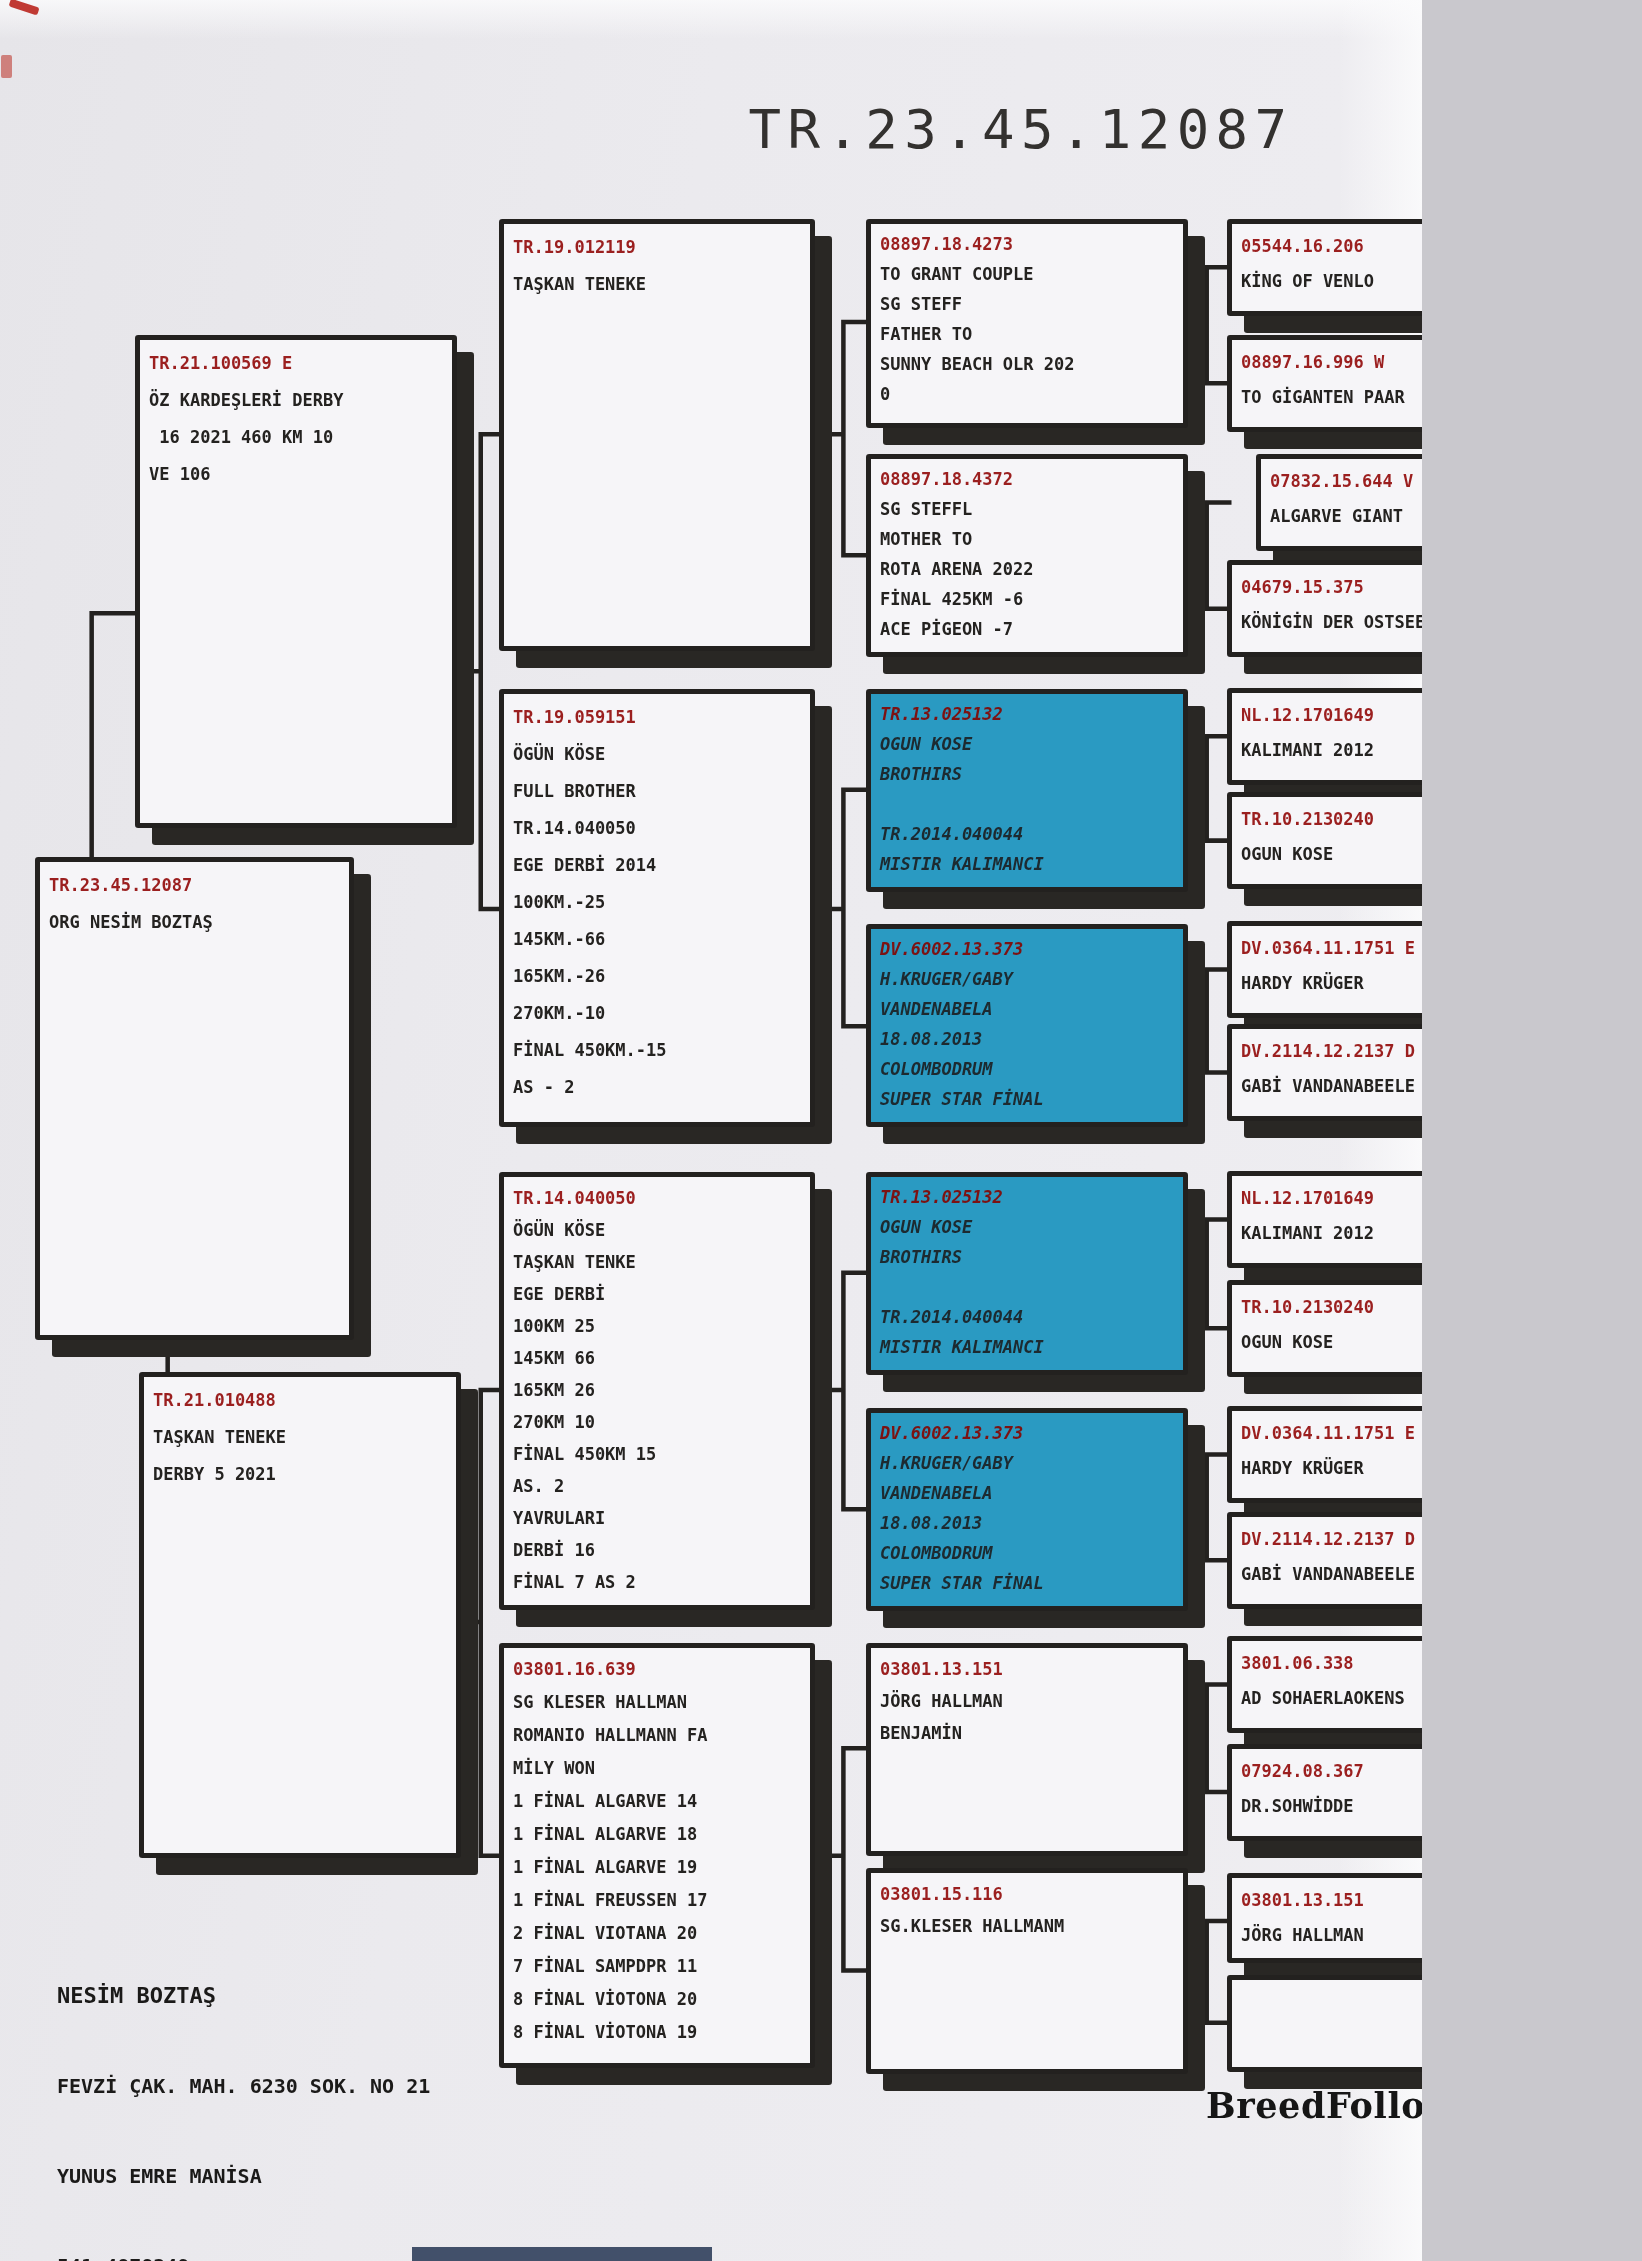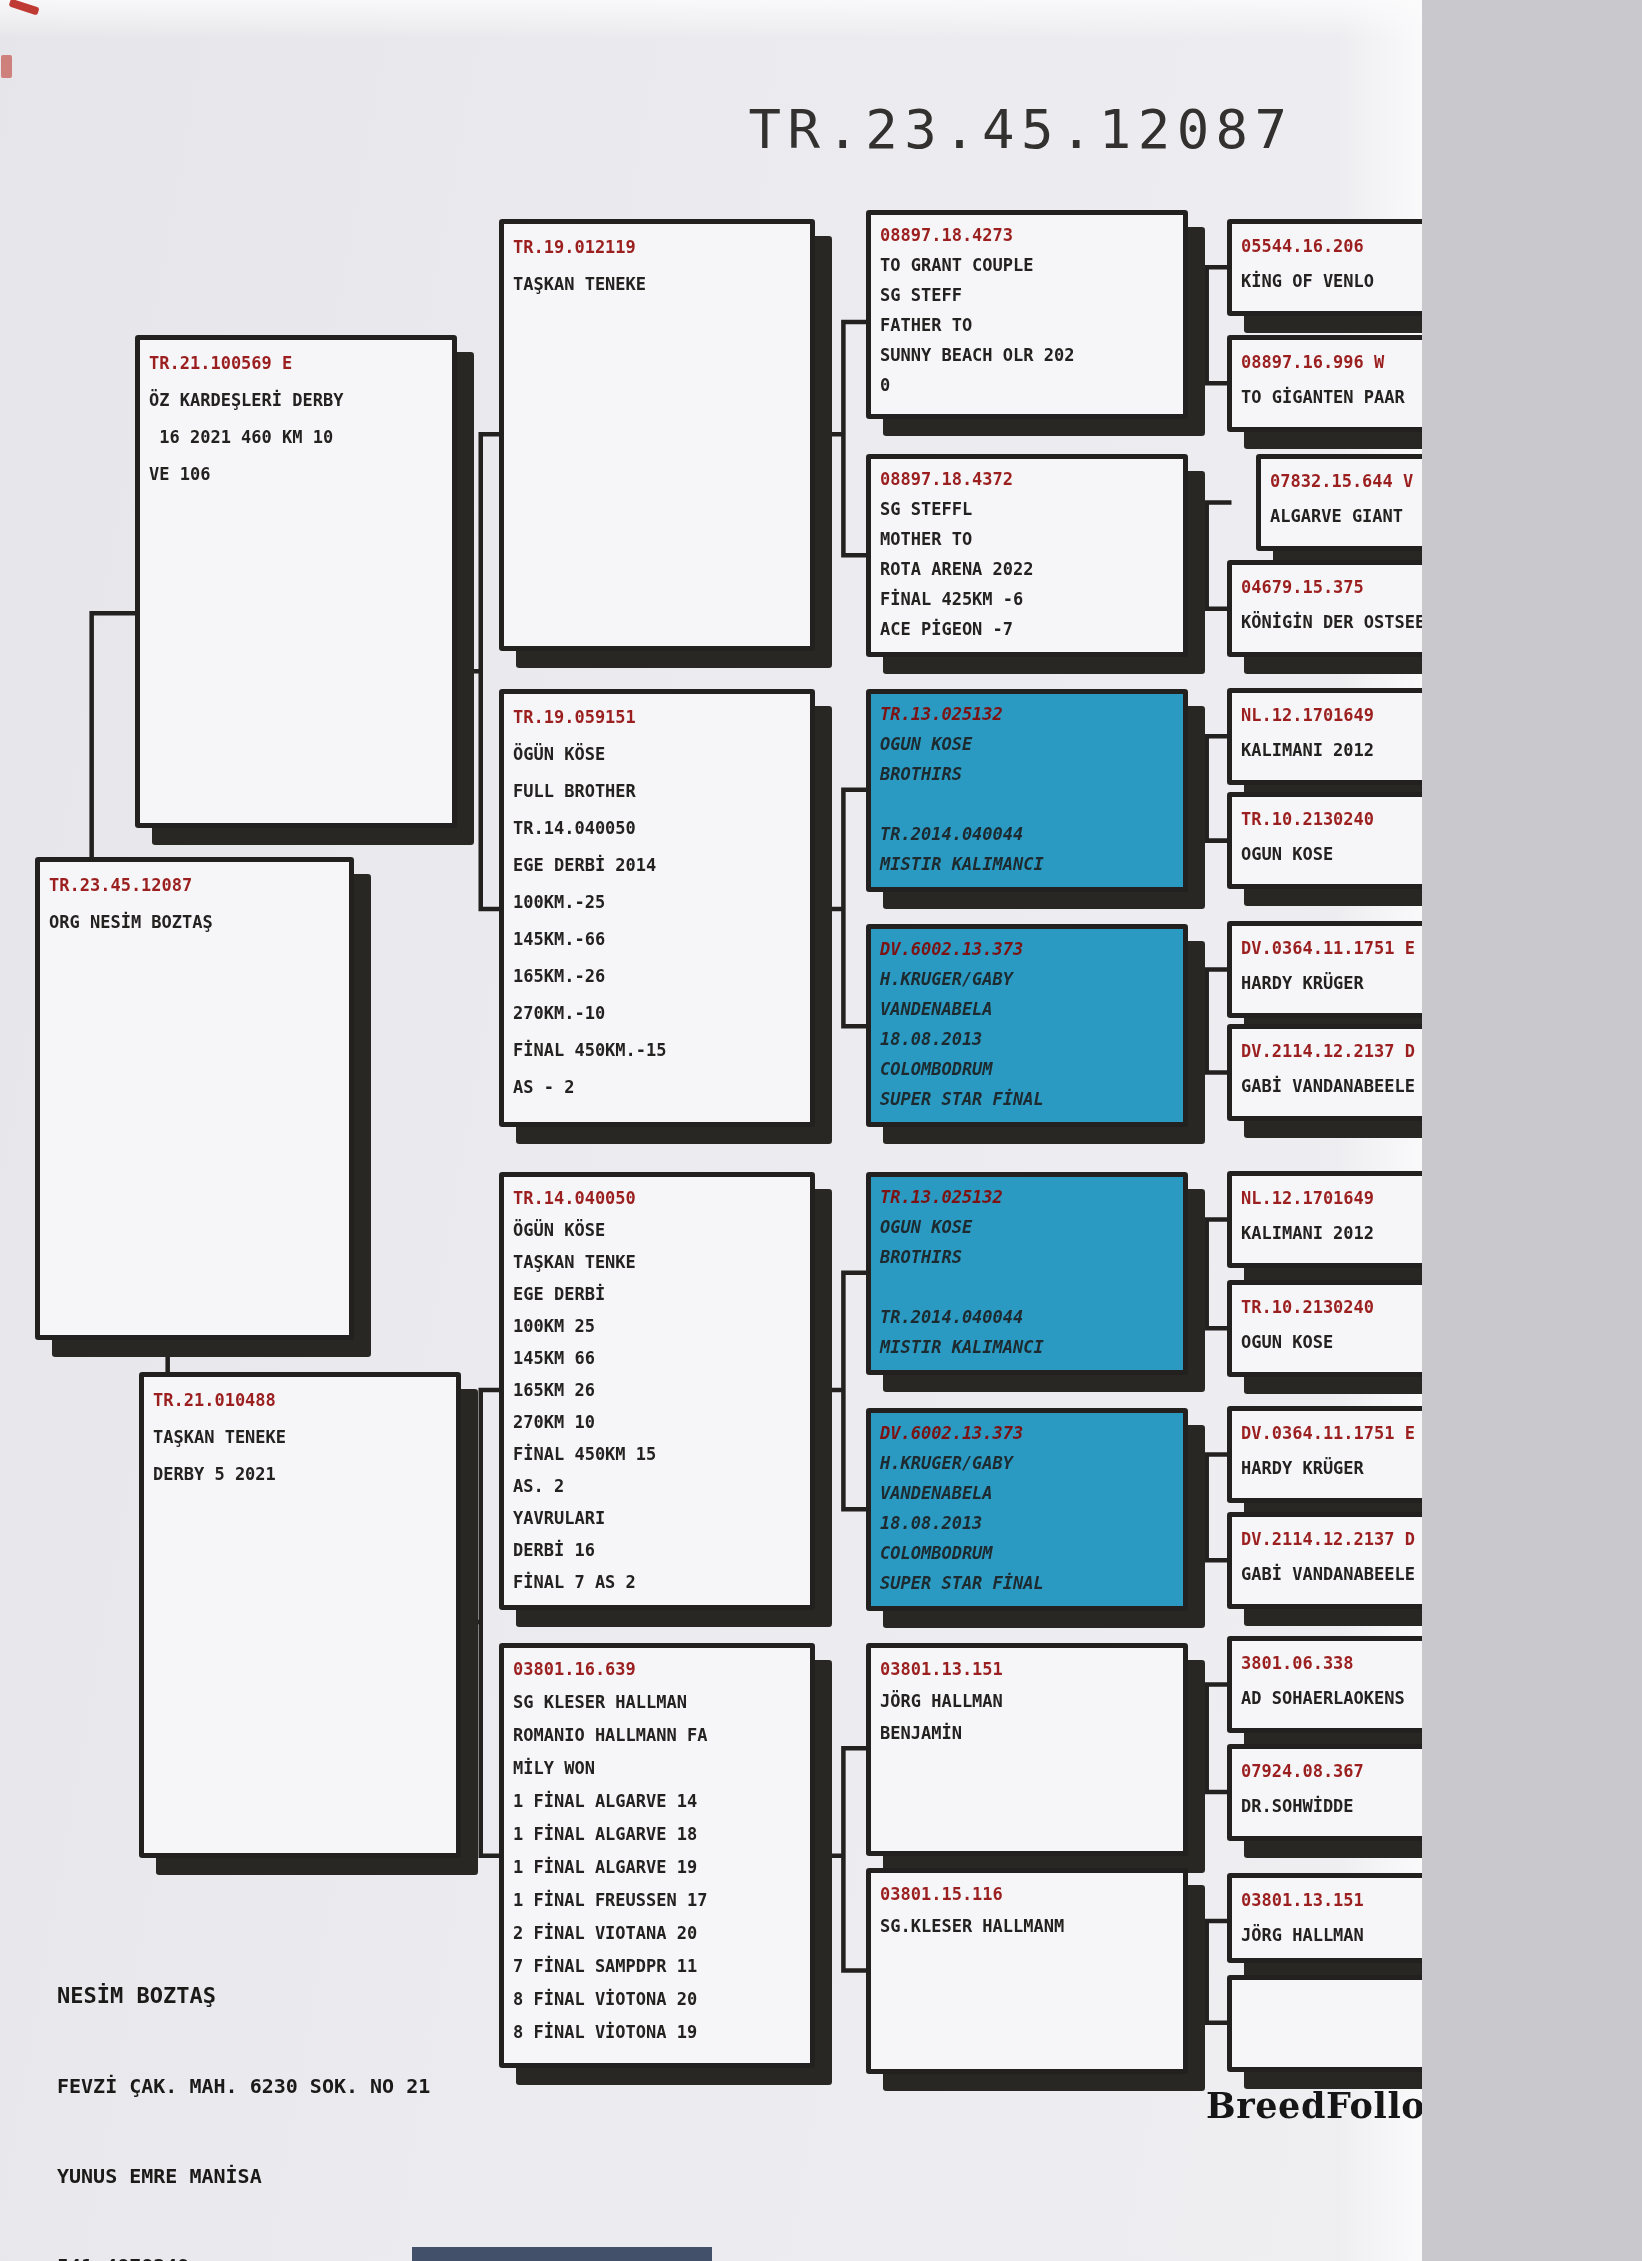--- a/index.html
+++ b/index.html
@@ -145,21 +145,21 @@
         <div>1 FİNAL ALGARVE 18</div>
         <div>1 FİNAL ALGARVE 19</div>
         <div>1 FİNAL FREUSSEN 17</div>
         <div>2 FİNAL VIOTANA 20</div>
         <div>7 FİNAL SAMPDPR 11</div>
         <div>8 FİNAL VİOTONA 20</div>
         <div>8 FİNAL VİOTONA 19</div>
       </div>
   </div>
 
-  <div class="pbox c3" style="left:866px;top:210px;width:322px;height:209px">
+  <div class="pbox c3" style="left:866px;top:219px;width:322px;height:209px">
     <div class="ring">08897.18.4273</div>
     <div class="plines">
         <div>TO GRANT COUPLE</div>
         <div>SG STEFF</div>
         <div>FATHER TO</div>
         <div>SUNNY BEACH OLR 202</div>
         <div>0</div>
       </div>
   </div>
   <div class="pbox c3" style="left:866px;top:454px;width:322px;height:203px">

